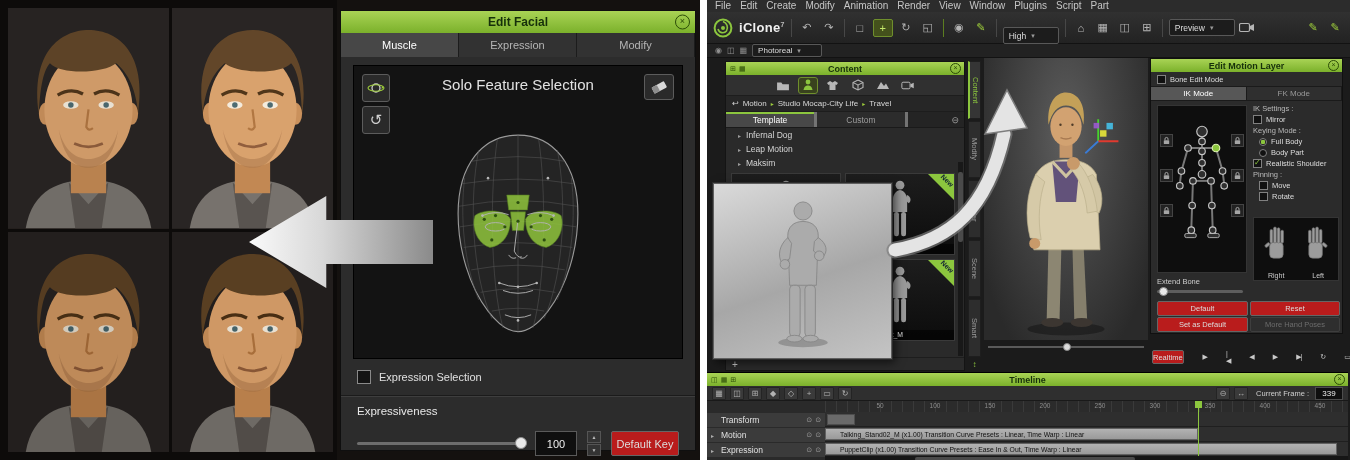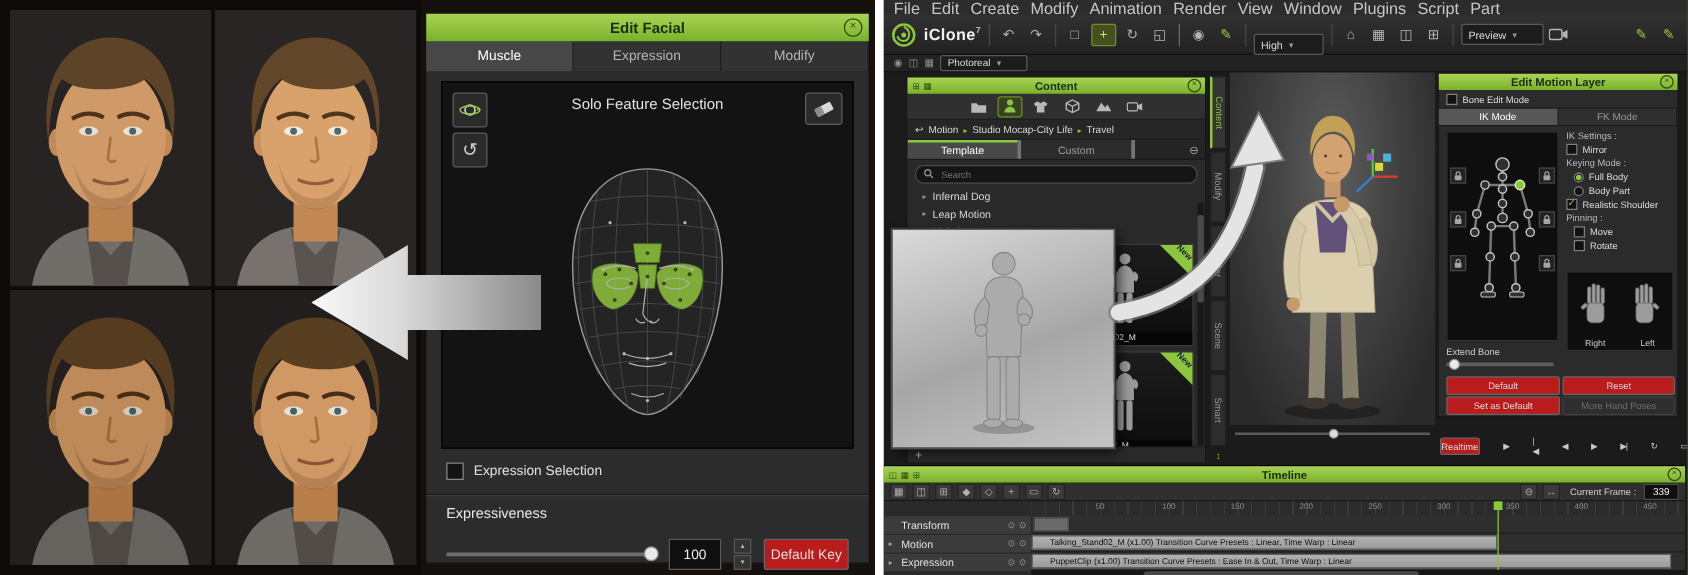--- a/index.html
+++ b/index.html
@@ -13,38 +13,38 @@
   .face-cell:nth-child(3) svg{filter:brightness(.9) saturate(1.08);}
   .face-cell:nth-child(4) svg{transform:scaleX(-1);filter:brightness(.98) contrast(1.05);}
   .facial-panel{position:absolute;left:340px;top:10px;width:356px;height:441px;background:#2c2c2c;border:1px solid #0f0f0f;box-sizing:border-box;display:flex;flex-direction:column;z-index:2;}
   .green-hd{height:22px;background:linear-gradient(#a9d355,#7bb12b);display:flex;align-items:center;justify-content:center;position:relative;flex:none;}
   .green-hd .hd-title{font-size:12px;font-weight:bold;color:#15290256;color:#16300a;}
   .close-btn{position:absolute;right:5px;top:50%;transform:translateY(-50%);width:13px;height:13px;border:1.5px solid #2c4d07;border-radius:50%;color:#2c4d07;font-size:9px;line-height:11px;text-align:center;cursor:pointer;}
   .ftabs{display:flex;height:24px;background:#242424;flex:none;}
   .ftab{flex:1;display:flex;align-items:center;justify-content:center;font-size:11px;color:#b5b5b5;background:#323232;border-right:1px solid #1c1c1c;cursor:pointer;}
   .ftab.active{background:#474747;color:#fff;}
   .workspace{margin:8px 12px 4px;height:292px;background:#131313;border:1px solid #000;position:relative;flex:none;}
-  .solo-label{position:absolute;top:10px;left:0;right:0;text-align:center;font-size:12px;color:#e2e2e2;}
+  .solo-label{position:absolute;top:10px;left:0;right:0;text-align:center;font-size:15px;color:#e2e2e2;}
   .tool-btn{position:absolute;width:26px;height:26px;background:#2a2a2a;border:1px solid #5c5c5c;border-radius:3px;display:flex;align-items:center;justify-content:center;color:#cfcfcf;font-size:15px;cursor:pointer;}
   .sym-row{display:flex;align-items:center;gap:8px;margin:4px 16px;height:20px;flex:none;}
   .cbx{display:inline-block;width:12px;height:12px;border:1px solid #8a8a8a;background:#141414;flex:none;}
   .divider{height:0;border-top:1px solid #1b1b1b;border-bottom:1px solid #3e3e3e;margin:4px 0;flex:none;}
   .expr{padding:4px 16px 0;flex:none;}
   .expr-label{font-size:11.5px;color:#e8e8e8;}
   .expr-row{display:flex;align-items:center;gap:10px;margin-top:14px;}
   .slider{position:relative;width:168px;height:3px;background:#6e6e6e;border-radius:2px;flex:none;}
   .slider .knob{position:absolute;right:-2px;top:-5px;width:12px;height:12px;border-radius:50%;background:#e9e9e9;border:1px solid #8f8f8f;box-sizing:border-box;}
   .numbox{width:36px;height:21px;background:#0f0f0f;border:1px solid #5a5a5a;color:#eee;font-size:11px;text-align:center;font-family:"Liberation Sans",sans-serif;}
   .spin{display:flex;flex-direction:column;gap:1px;}
   .spin div{width:12px;height:10px;background:#343434;border:1px solid #555;color:#bbb;font-size:5px;display:flex;align-items:center;justify-content:center;cursor:pointer;}
   .btn{background:#b91c1c;border:1px solid #666;color:#ddd;display:flex;align-items:center;justify-content:center;border-radius:2px;cursor:pointer;}
   .big-arrow{position:absolute;left:249px;top:196px;width:184px;height:92px;z-index:6;background:linear-gradient(to right,#fafafa 0%,#d8d8d8 40%,#8a8a8a 100%);clip-path:polygon(0% 50%,42% 0%,42% 26%,100% 26%,100% 74%,42% 74%,42% 100%);filter:drop-shadow(0 2px 3px rgba(0,0,0,.55));}
   
   #app{position:absolute;left:707px;top:0;width:643px;height:460px;background:#1b1b1b;overflow:hidden;color:#ccc;}
-  .menubar{height:12px;background:#2c2c2c;display:flex;align-items:center;gap:9px;padding:0 8px;font-size:13px;color:#c6c6c6;}
+  .menubar{height:12px;background:#2c2c2c;display:flex;gap:9px;padding:0 8px;font-size:10px;color:#c6c6c6;}
   .menubar span{cursor:pointer;}
   .toolbar{height:31px;background:linear-gradient(#313131,#222);border-bottom:1px solid #121212;display:flex;align-items:center;gap:4px;padding:0 6px;}
   .tbi{min-width:16px;height:16px;display:flex;align-items:center;justify-content:center;color:#b5b5b5;font-size:11px;border-radius:2px;cursor:pointer;padding:0 1px;}
   .tbi.active{background:#44511c;border:1px solid #6f8f2c;color:#c4e86a;}
   .tbi.green{color:#9ccb3b;}
   .sep{width:1px;height:18px;background:#474747;margin:0 2px;flex:none;}
   .sep.g{background:#5c7d20;}
   .dd{height:15px;background:#1c1c1c;border:1px solid #585858;border-radius:2px;padding:0 5px;font-size:8.5px;color:#ddd;display:flex;align-items:center;gap:5px;cursor:pointer;}
   .dd .car{color:#999;font-size:7px;}
   .logo-text{font-size:13px;color:#f0f0f0;font-weight:bold;letter-spacing:.3px;margin-left:2px;}
@@ -469,29 +469,20 @@
           <span class="sepa">▸</span>
           <span>Studio Mocap-City Life</span>
           <span class="sepa">▸</span>
           <span>Travel</span>
         </div>
         <div class="ctabs">
           <div class="ctab active">Template</div>
           <div class="ctab">Custom</div>
           <span style="margin-left:auto;margin-right:5px;align-self:center;color:#9a9a9a;font-size:9px;">⊖</span>
         </div>
-        <div class="searchrow">
-          <div class="searchbox">
-            <svg width="8" height="8" viewBox="0 0 10 10">
-                <circle cx="4" cy="4" r="3" fill="none" stroke="#8a8a8a" stroke-width="1.4"></circle>
-                <line x1="6.3" y1="6.3" x2="9.3" y2="9.3" stroke="#8a8a8a" stroke-width="1.4"></line>
-              </svg>
-            <input placeholder="Search" style="">
-          </div>
-        </div>
         <div class="tree">
           <div class="trow">
               <span class="ar">▸</span>
               <span>Infernal Dog</span>
             </div>
           <div class="trow">
               <span class="ar">▸</span>
               <span>Leap Motion</span>
             </div>
           <div class="trow">

